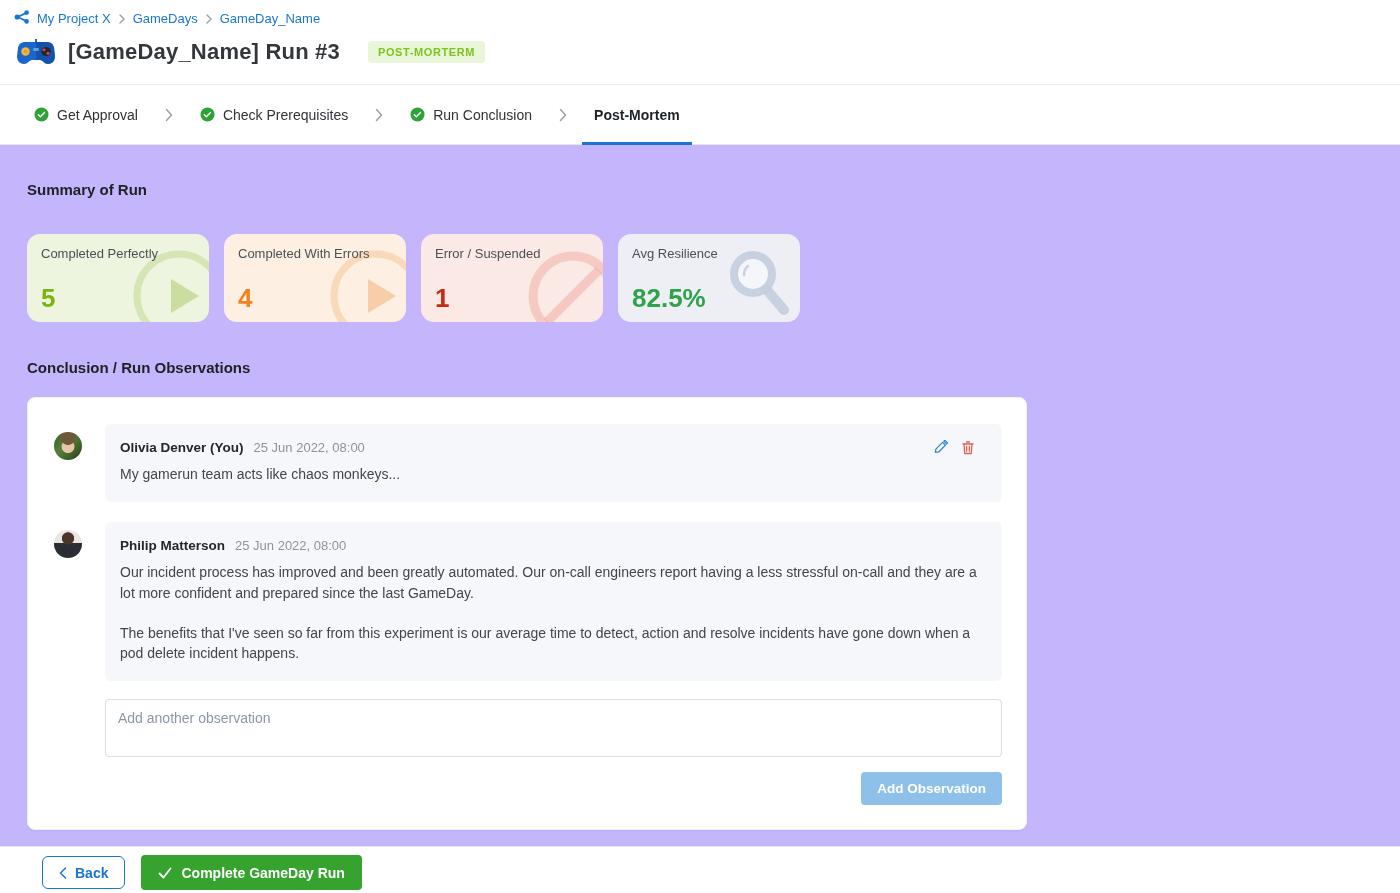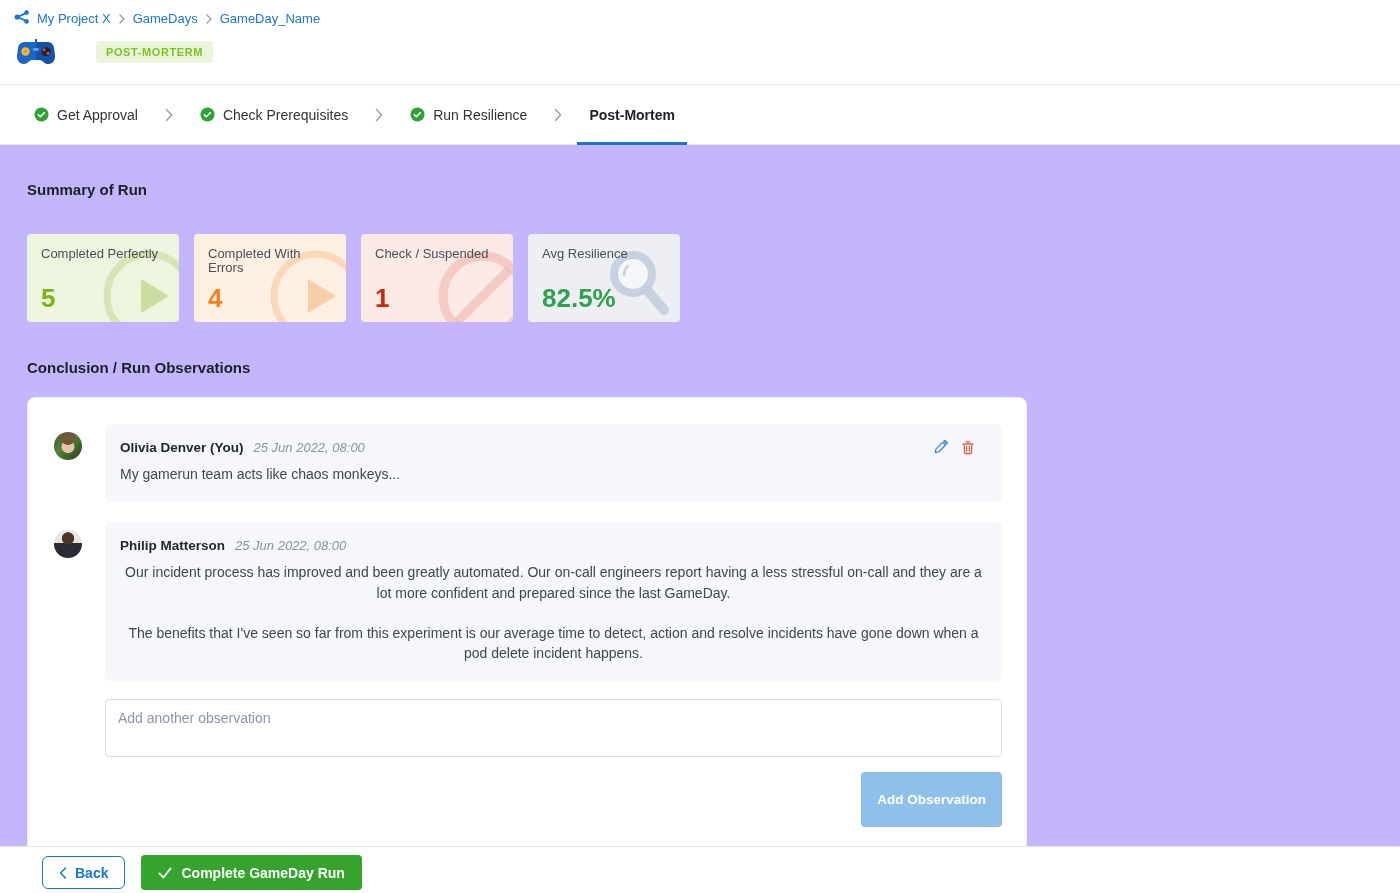--- a/index.html
+++ b/index.html
@@ -37,75 +37,75 @@
   .step-sep { display:flex; align-items:center; margin:0 26px; }
 
   
   .content { background:#c4b5fd; height:701px; padding:0 27px; overflow:hidden; }
   .section-heading { font-size:15px; font-weight:bold; color:#1d2125; }
   .heading-summary { padding-top:36px; }
   .heading-conclusion { margin-top:37px; }
 
   .cards { display:flex; gap:15px; margin-top:36px; }
   .stat-card {
-    width:152px; height:88px; border-radius:4px; padding:13px 14px;
+    width:182px; height:88px; border-radius:13px; padding:13px 14px;
     position:relative; overflow:hidden;
   }
   .stat-card .label { font-size:13px; line-height:14px; color:#4a5056; height:38px; position:relative; z-index:2; }
   .stat-card .value { font-size:26px; font-weight:bold; line-height:1; position:relative; z-index:2; }
   .card-green  { background:#edf5df; } .card-green  .value { color:#7ab50f; }
   .card-orange { background:#fdf0e2; } .card-orange .value { color:#f5821f; }
   .card-red    { background:#fbe9e5; } .card-red    .value { color:#c62a12; }
   .card-gray   { background:#edeff4; } .card-gray   .value { color:#2fa24c; }
   .watermark { position:absolute; z-index:1; }
   .wm-br { right:-18px; bottom:-22px; }
   .wm-mag { right:4px; bottom:2px; }
 
   
   .panel {
     margin-top:21px; background:#fff; border:1px solid #f1f2f6; border-radius:8px;
     box-shadow:0 1px 2px rgba(16,24,40,0.05);
     padding:26px 24px 24px 26px; width:1000px;
   }
   .comment-row { display:flex; align-items:flex-start; }
-  .comment-row + .comment-row { margin-top:20px;text-align:center; }
+  .comment-row + .comment-row { margin-top:20px; }
   .avatar { width:28px; height:28px; border-radius:50%; flex:0 0 auto; margin-top:8px; }
   .avatar-olivia {
     background:
       radial-gradient(circle at 50% 18%, #6d5a3a 0 28%, transparent 30%),
       radial-gradient(circle at 50% 52%, #e8c3a8 0 30%, transparent 34%),
       linear-gradient(135deg,#3c5e2b 0%, #577f3a 45%, #243d1a 100%);
   }
   .avatar-philip {
     background:
       radial-gradient(circle at 50% 30%, #4a3528 0 24%, transparent 27%),
       linear-gradient(180deg,#e8e6e2 0 45%, #2a2d33 46% 100%);
   }
   .comment-box {
     flex:1; margin-left:23px; background:#f6f7fa; border-radius:6px;
     padding:16px 15px 18px 15px;
   }
   .comment-head { display:flex; align-items:center; }
   .comment-author { font-size:13.5px; font-weight:bold; color:#23272b; }
-  .comment-time { font-size:13px; color:#8d939b; margin-left:10px;font-style:italic; }
+  .comment-time { font-size:13px; color:#8d939b; margin-left:10px; }
   .comment-actions { margin-left:auto; display:flex; align-items:center; gap:12px; padding-right:12px; }
   .icon-btn { background:none; border:none; cursor:pointer; padding:0; line-height:0; }
   .comment-text { font-size:14px; color:#40464d; line-height:1.45; margin-top:9px; }
   .comment-text p + p { margin-top:20px; }
 
   .obs-input-wrap { margin-left:51px; margin-top:18px; }
   .obs-textarea {
     width:100%; height:58px; resize:none; border:1px solid #d9dee4; border-radius:4px;
     padding:10px 12px; font-family:inherit; font-size:14px; color:#3b4045; background:#fff; outline:none;
   }
   .obs-textarea::placeholder { color:#8c96a4; }
   .obs-btn-row { margin-left:51px; margin-top:11px; display:flex; justify-content:flex-end; }
   .add-observation-btn {
     background:#8fc0e9; color:#fff; font-family:inherit; font-size:13.5px; font-weight:bold;
-    border:none; border-radius:4px; padding:20px 16px; cursor:pointer;
+    border:none; border-radius:4px; padding:9px 16px; cursor:pointer;
   }
 
   
   .footer {
     height:53px; background:#fff; border-top:1px solid #e3e6e9; border-bottom:1px solid #e3e6e9;
     display:flex; align-items:center; padding-left:42px; gap:16px;
   }
   .back-btn {
     display:flex; align-items:center; gap:8px;
     background:#fff; border:1.5px solid #1976d2; border-radius:6px;
@@ -156,20 +156,21 @@
         <path d="M20 3 L31 3 C34.5 3 37.5 5 38 9 L39 17 C39 21 37 25 32 25 C28 25 27 21 24 21 L20 21 Z" fill="#123f8f" opacity="0.55"></path>
         <rect x="17" y="9" width="6" height="3" rx="1.2" fill="#5ea0e6"></rect>
         <circle cx="9.5" cy="12.5" r="4.2" fill="#f4b63f"></circle>
         <circle cx="9.5" cy="12.5" r="1.8" fill="#e2a020"></circle>
         <circle cx="30" cy="12.5" r="4.6" fill="#22262b"></circle>
         <circle cx="28" cy="10.8" r="1.5" fill="#e2453a"></circle>
         <circle cx="32" cy="14.2" r="1.5" fill="#e2453a"></circle>
         <rect x="19" y="0" width="2" height="3" fill="#1b66c9"></rect>
       </svg>
     </span>
+    <h1 class="page-title">[GameDay_Name] Run #3</h1>
     <span class="status-badge">POST-MORTERM</span>
   </div>
 </div>
 
 <div class="stepper">
   <div class="step">
     <svg class="check" viewBox="0 0 16 16">
         <circle cx="8" cy="8" r="7.5" fill="#2ca334"></circle>
         <path d="M4.6 8.2l2.2 2.2 4.4-4.6" stroke="#fff" stroke-width="1.6" fill="none" stroke-linecap="round" stroke-linejoin="round"></path>
       </svg>
@@ -190,21 +191,21 @@
   <span class="step-sep">
       <svg width="10" height="14" viewBox="0 0 10 14">
         <path d="M2.5 1.5l5 5.5-5 5.5" stroke="#9aa0a6" stroke-width="1.5" fill="none" stroke-linecap="round"></path>
       </svg>
     </span>
   <div class="step">
     <svg class="check" viewBox="0 0 16 16">
         <circle cx="8" cy="8" r="7.5" fill="#2ca334"></circle>
         <path d="M4.6 8.2l2.2 2.2 4.4-4.6" stroke="#fff" stroke-width="1.6" fill="none" stroke-linecap="round" stroke-linejoin="round"></path>
       </svg>
-    <span>Run Resilience</span>
+    <span>Run Conclusion</span>
   </div>
   <span class="step-sep">
       <svg width="10" height="14" viewBox="0 0 10 14">
         <path d="M2.5 1.5l5 5.5-5 5.5" stroke="#9aa0a6" stroke-width="1.5" fill="none" stroke-linecap="round"></path>
       </svg>
     </span>
   <div class="step active">
     <span>Post-Mortem</span>
   </div>
 </div>
@@ -224,21 +225,21 @@
     </div>
     <div class="stat-card card-orange">
       <div class="label">Completed With Errors</div>
       <div class="value">4</div>
       <svg class="watermark wm-br" width="96" height="96" viewBox="0 0 96 96">
           <circle cx="48" cy="48" r="42" stroke="#f2b277" stroke-width="7" fill="none" opacity="0.38"></circle>
           <path d="M40 31l28 17-28 17z" fill="#f2b277" opacity="0.55"></path>
         </svg>
     </div>
     <div class="stat-card card-red">
-      <div class="label">Check / Suspended</div>
+      <div class="label">Error / Suspended</div>
       <div class="value">1</div>
       <svg class="watermark wm-br" width="96" height="96" viewBox="0 0 96 96">
           <circle cx="48" cy="48" r="40" stroke="#f0b0a5" stroke-width="9" fill="none" opacity="0.55"></circle>
           <line x1="22" y1="74" x2="74" y2="22" stroke="#f0b0a5" stroke-width="9" opacity="0.55"></line>
         </svg>
     </div>
     <div class="stat-card card-gray">
       <div class="label">Avg Resilience</div>
       <div class="value">82.5%</div>
       <svg class="watermark wm-mag" width="72" height="72" viewBox="0 0 72 72">

